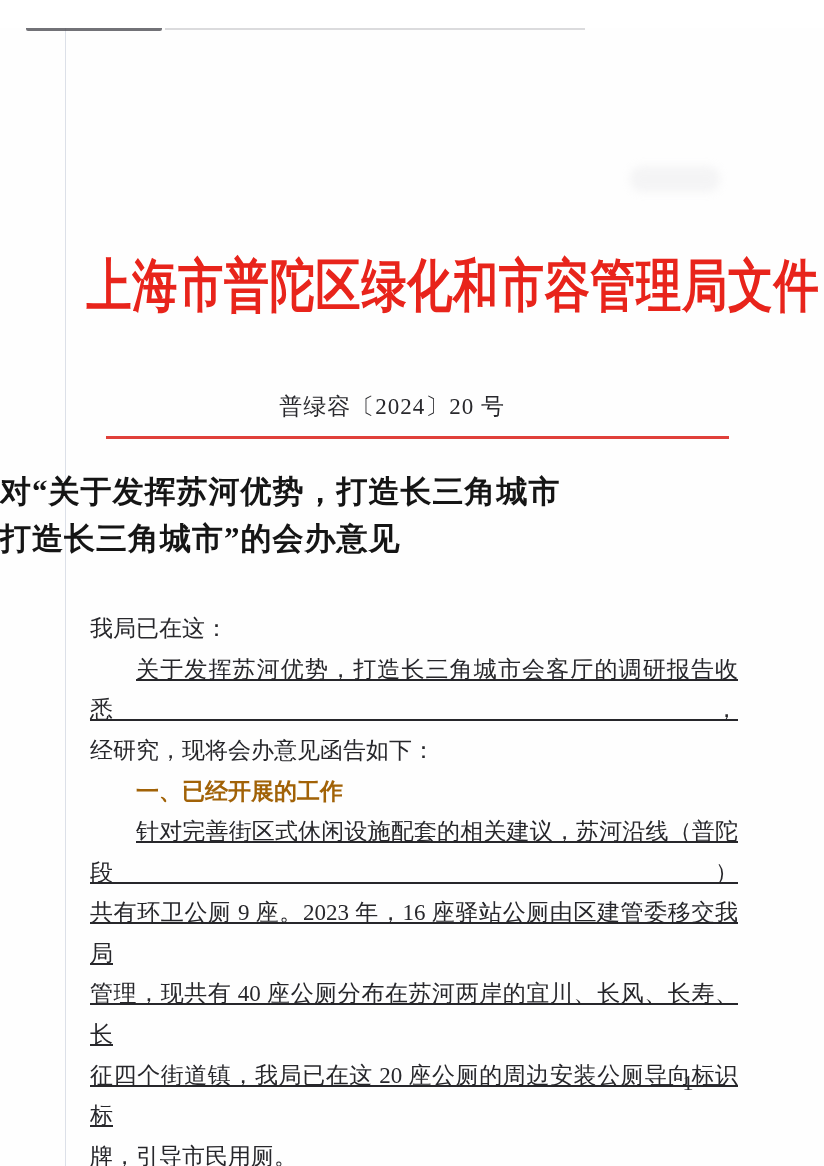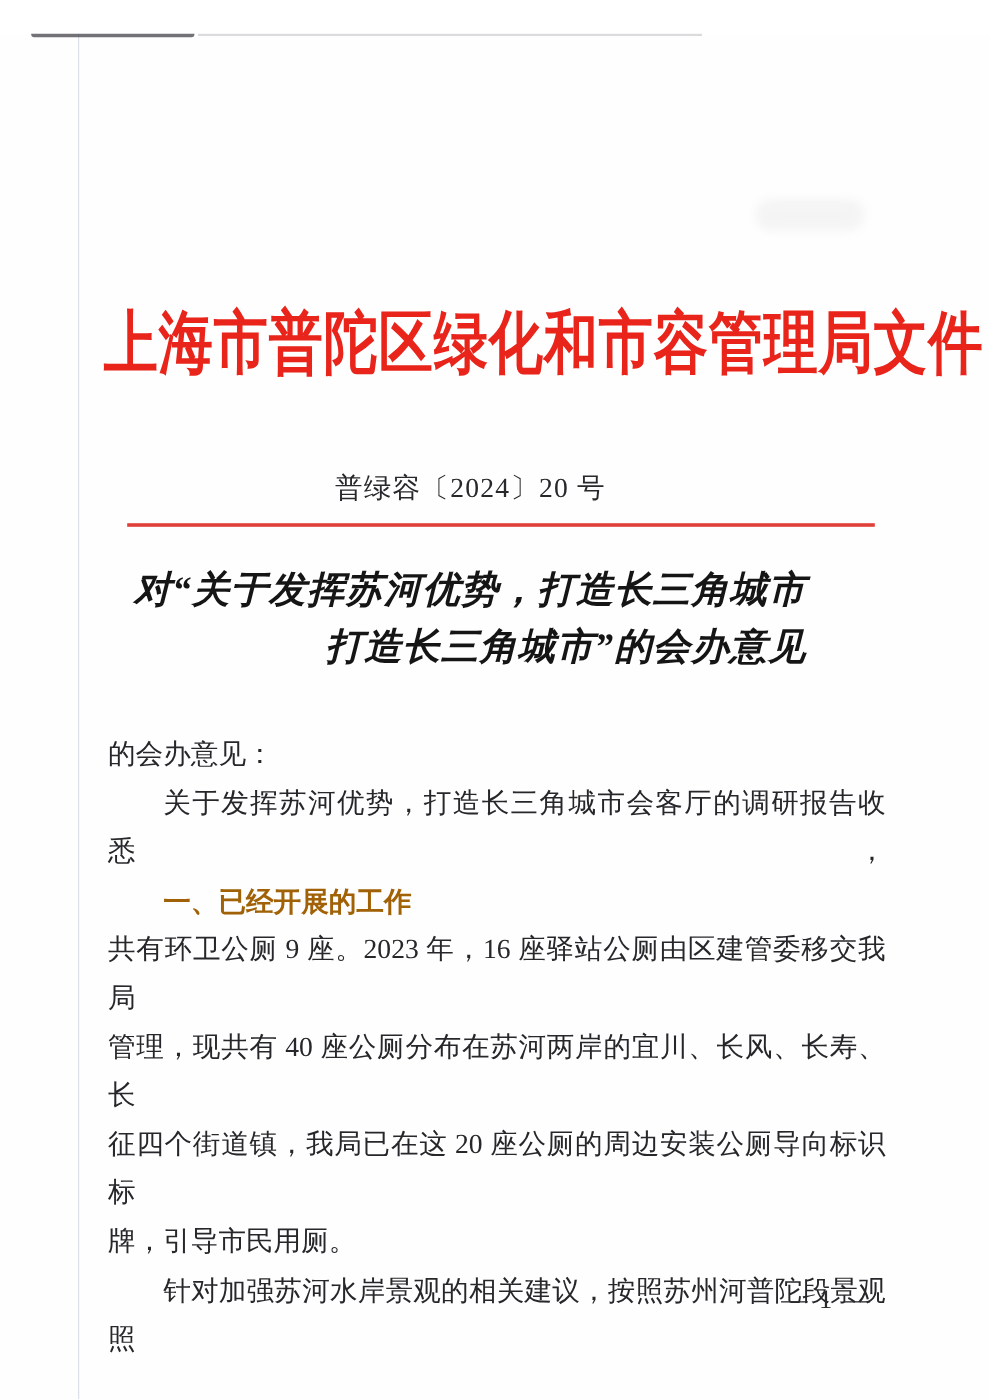--- a/index.html
+++ b/index.html
@@ -98,44 +98,43 @@
     left: 106px;
     width: 623px;
     height: 3px;
     background: #e0403a;
   }
   .doc-title {
     position: absolute;
     top: 440px;
     left: 0;
     width: 672px;
-    text-align: right;
+    text-align: left;
     font-size: 31px;
     font-weight: 700;
     line-height: 47px;
     color: #151515;
     letter-spacing: 1px;
-    font-style: italic;
   }
   
   .body-text {
     position: absolute;
     top: 581px;
     left: 90px;
     width: 648px;
     font-size: 23px;
     line-height: 40.6px;
     color: #27272b;
   }
   .line {
     text-align: justify;
     text-align-last: left;
     text-justify: inter-ideograph;
   }
-  .line.fill { text-align-last: justify; }
+  .line.fill { text-align-last: justify; text-decoration: underline; }
   .line.indent { text-indent: 2em; }
   .line.bold {
     font-weight: 700;
     font-family: "Liberation Sans", "DejaVu Sans", sans-serif;
     color: #a16207;
   }
   .page-number {
     position: absolute;
     top: 1042px;
     right: 97px;
@@ -161,23 +160,25 @@
   <div class="doc-number">普绿容〔2024〕20 号</div>
 
   <div class="red-rule"></div>
 
   <div class="doc-title">
     <div>对“关于发挥苏河优势，打造长三角城市</div>
     <div>打造长三角城市”的会办意见</div>
   </div>
 
   <div class="body-text" id="body-lines">
-      <div class="line">的会办意见：</div>
+      <div class="line">我局已在这：</div>
       <div class="line indent fill">关于发挥苏河优势，打造长三角城市会客厅的调研报告收悉，</div>
+      <div class="line">经研究，现将会办意见函告如下：</div>
       <div class="line indent bold">一、已经开展的工作</div>
+      <div class="line indent fill">针对完善街区式休闲设施配套的相关建议，苏河沿线（普陀段）</div>
       <div class="line fill">共有环卫公厕 9 座。2023 年，16 座驿站公厕由区建管委移交我局</div>
       <div class="line fill">管理，现共有 40 座公厕分布在苏河两岸的宜川、长风、长寿、长</div>
       <div class="line fill">征四个街道镇，我局已在这 20 座公厕的周边安装公厕导向标识标</div>
       <div class="line">牌，引导市民用厕。</div>
       <div class="line indent fill">针对加强苏河水岸景观的相关建议，按照苏州河普陀段景观照</div>
     </div>
 
   <div class="page-number">— 1 —</div>
 
 </div>

